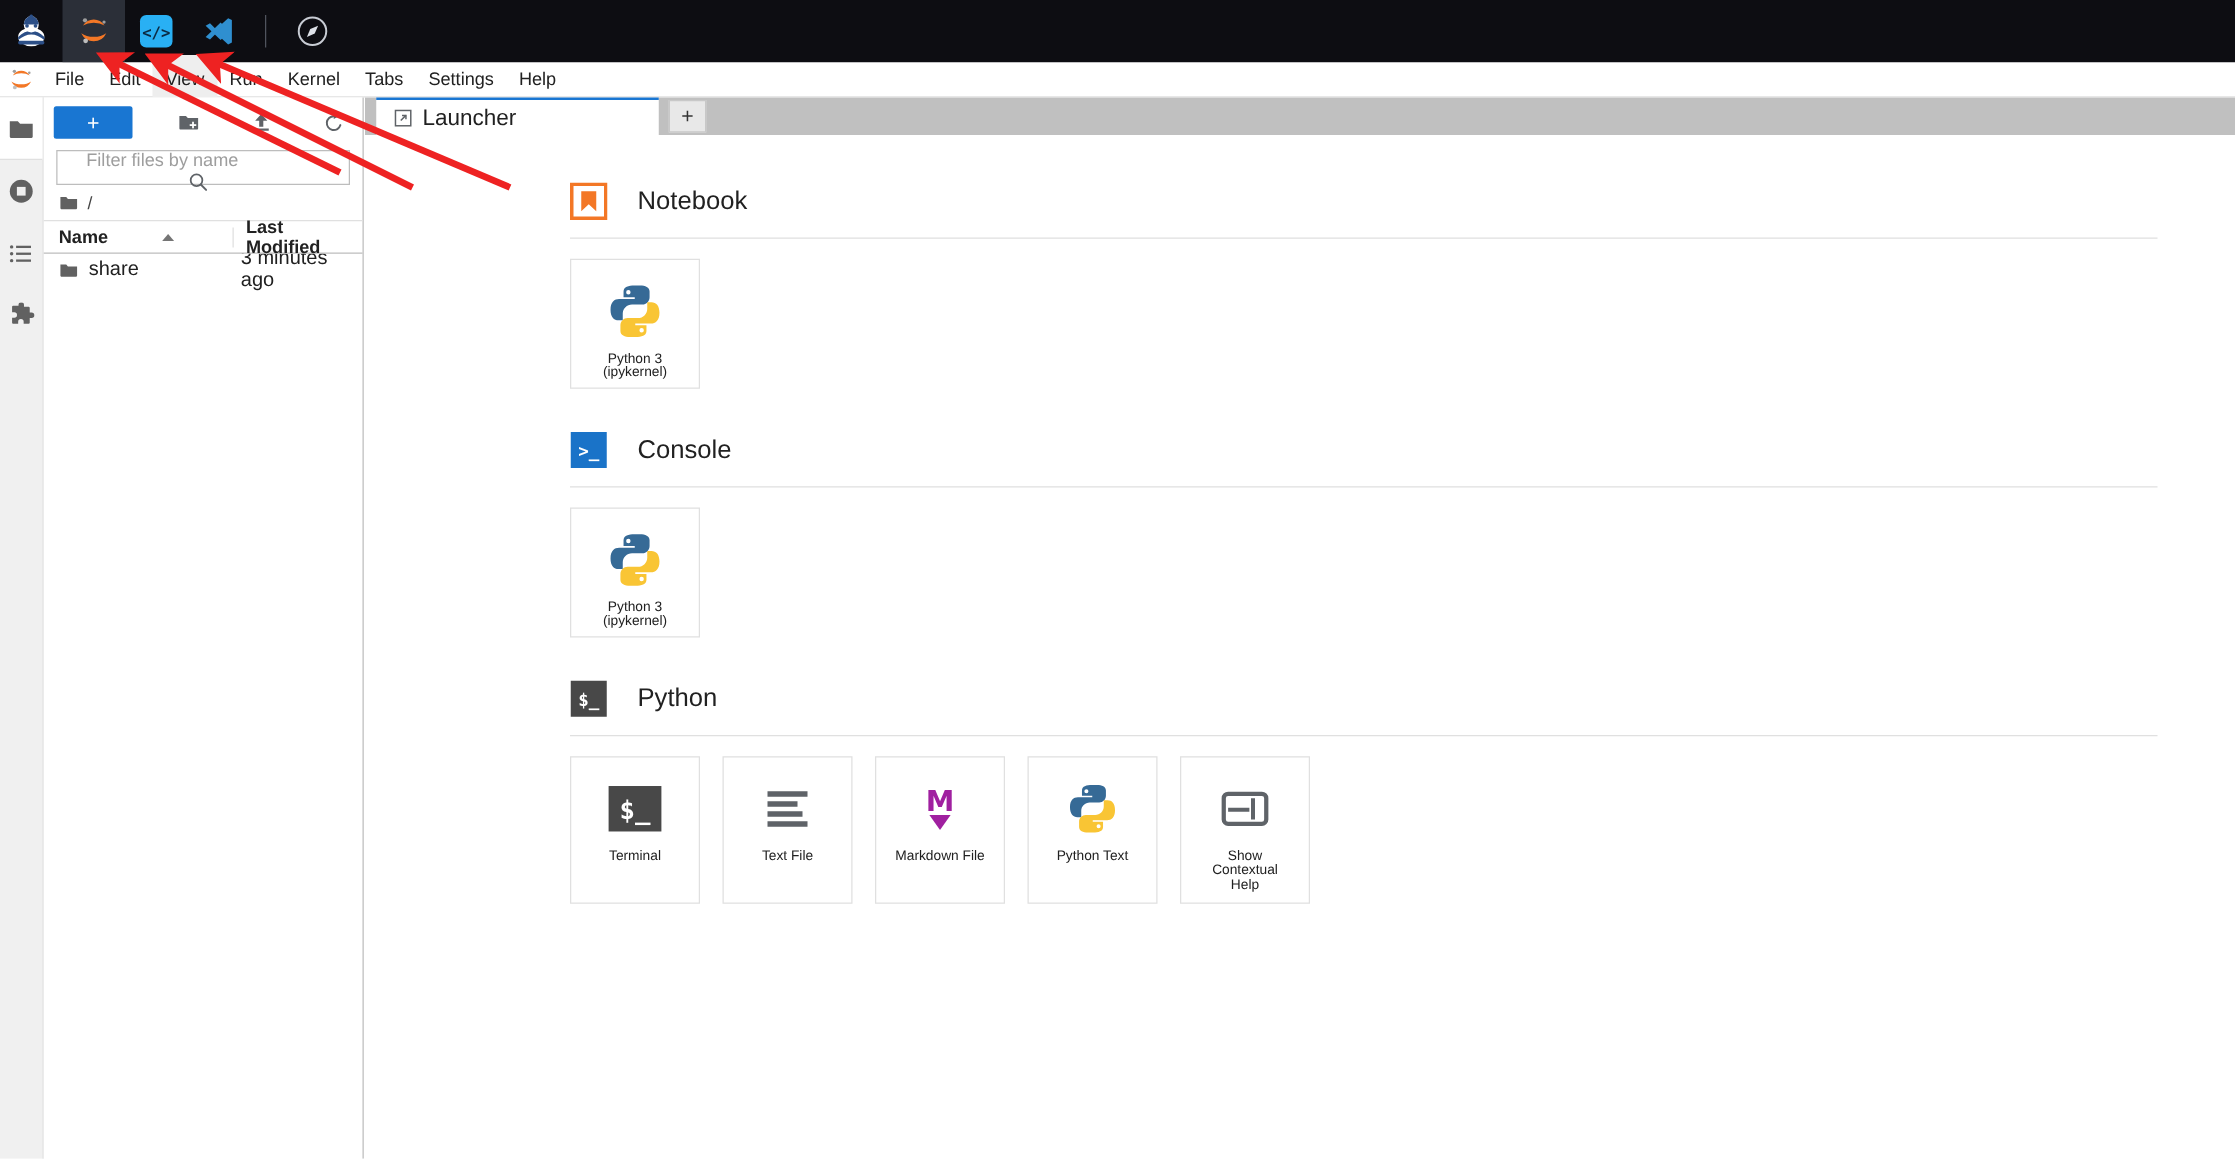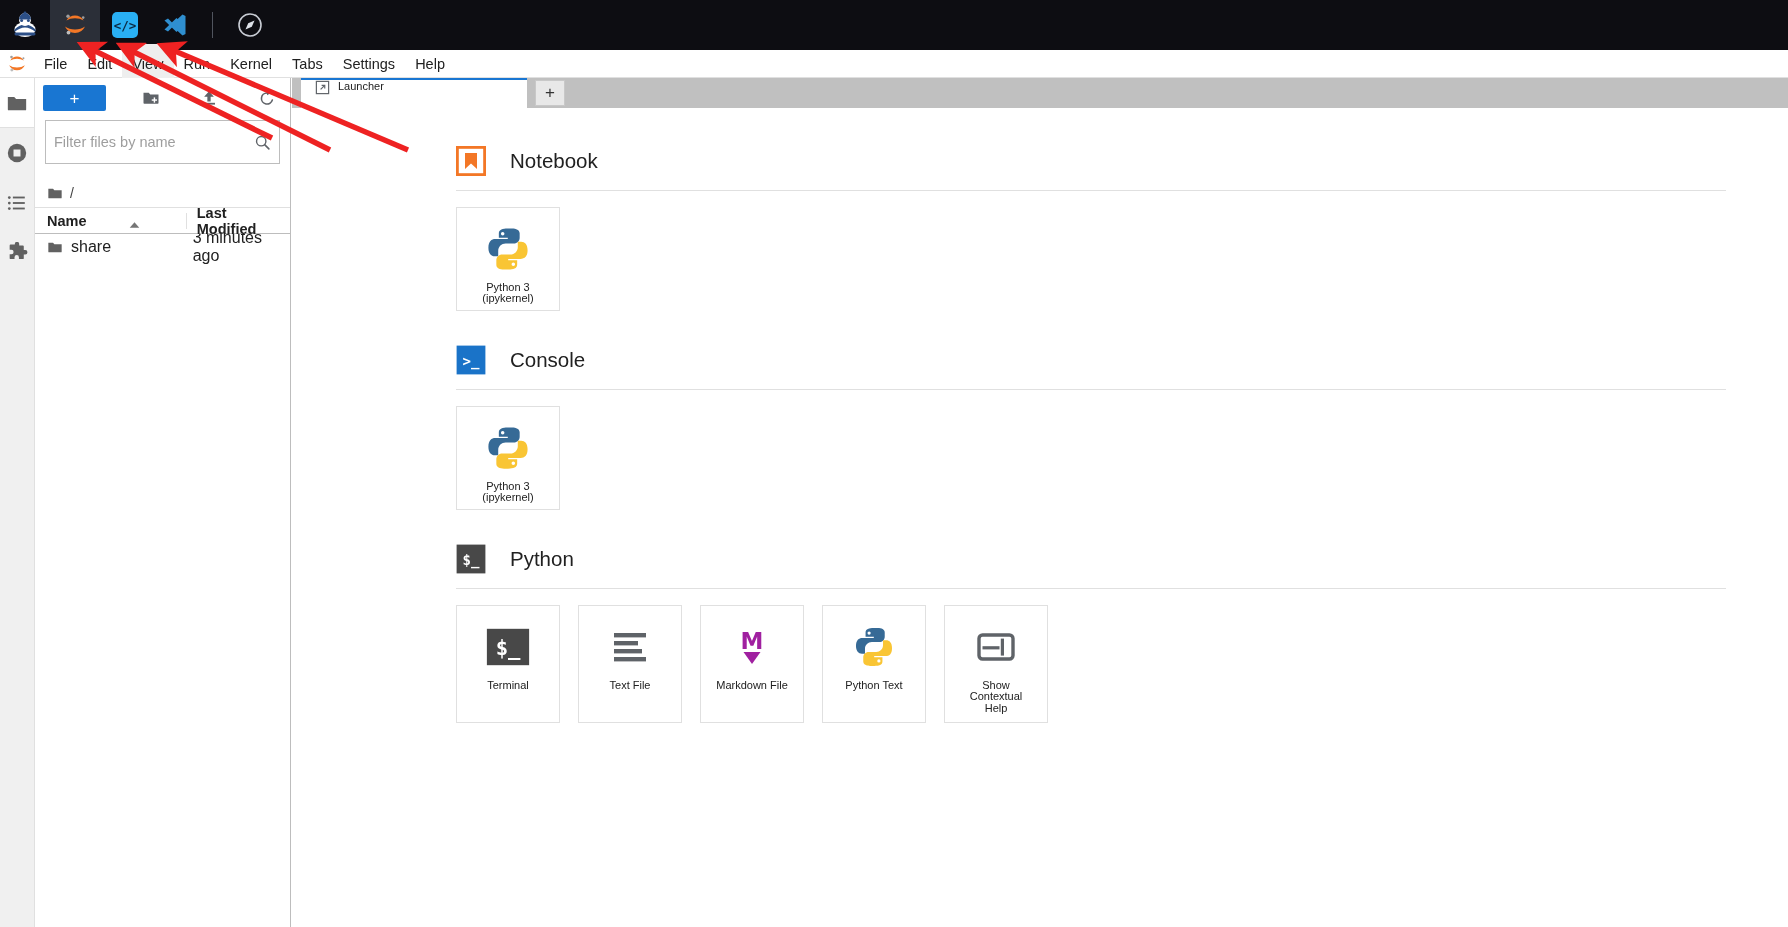--- a/index.html
+++ b/index.html
@@ -108,23 +108,23 @@
     display: flex; align-items: center; justify-content: center;
     font-size: 17px; line-height: 1; cursor: pointer;
   }
   .tb-btn {
     width: 30px; height: 26px; margin-left: 6px;
     display: flex; align-items: center; justify-content: center;
     background: none; border: none; cursor: pointer;
   }
 
   .fp-filter {
-    margin: 2px 10px 15px 10px; height: 44px;
+    margin: 2px 10px 0 10px; height: 28px;
     border: 1px solid #bdbdbd; background: #fff;
-    display: flex; align-items: center;
+    display: flex; align-items: center; flex-direction: column;
   }
   .fp-filter input {
     flex: 1 1 auto; border: none; outline: none;
     font-size: 14.5px; color: #212121;
     padding: 0 8px; background: transparent;
     font-family: "Liberation Sans", sans-serif;
   }
   .fp-filter input::placeholder { color: #9e9e9e; }
   .fp-filter .mag { padding-right: 8px; display: flex; }
 
@@ -132,21 +132,21 @@
     height: 28px; display: flex; align-items: center;
     padding: 0 12px; gap: 7px;
     font-size: 14px; color: #424242;
   }
 
   .fp-head {
     height: 27px; display: flex; align-items: center;
     border-top: 1px solid #e0e0e0; border-bottom: 1px solid #bdbdbd;
     font-size: 14.5px; font-weight: bold; color: #212121;
   }
-  .fp-head .c-name { width: 152px; padding-left: 12px; display: flex; align-items: flex-end; gap: 42px; border-right: 1px solid #e0e0e0;}
+  .fp-head .c-name { width: 152px; padding-left: 12px; display: flex; align-items: center; gap: 42px; border-right: 1px solid #e0e0e0;}
   .fp-head .c-mod  { flex: 1 1 auto; padding-left: 10px; }
 
   .fp-row {
     height: 26px; display: flex; align-items: center;
     font-size: 16px; color: #212121;
     cursor: pointer;
   }
   .fp-row .c-name { width: 152px; padding-left: 12px; display: flex; align-items: center; gap: 8px; }
   .fp-row .c-mod  { flex: 1 1 auto; padding-left: 10px; }
   .fp-list { flex: 1 1 auto; overflow: hidden; }
@@ -159,23 +159,23 @@
   }
   .tabbar {
     height: 30px; background: #c0c0c0;
     display: flex; align-items: flex-end;
     padding-left: 9px;
   }
   .tab {
     height: 30px; min-width: 226px;
     background: #ffffff;
     border-top: 2px solid #1976d2;
-    display: flex; align-items: flex-start; gap: 8px;
+    display: flex; align-items: center; gap: 8px;
     padding: 0 14px;
-    font-size: 11px; color: #212121;
+    font-size: 18px; color: #212121;
     cursor: pointer;
   }
   .tab-add {
     width: 30px; height: 26px; margin-left: 8px; margin-bottom: 2px;
     background: #e8e8e8; border: 1px solid #c8c8c8;
     display: flex; align-items: center; justify-content: center;
     font-size: 17px; color: #333; cursor: pointer;
   }
 
   .launcher {

